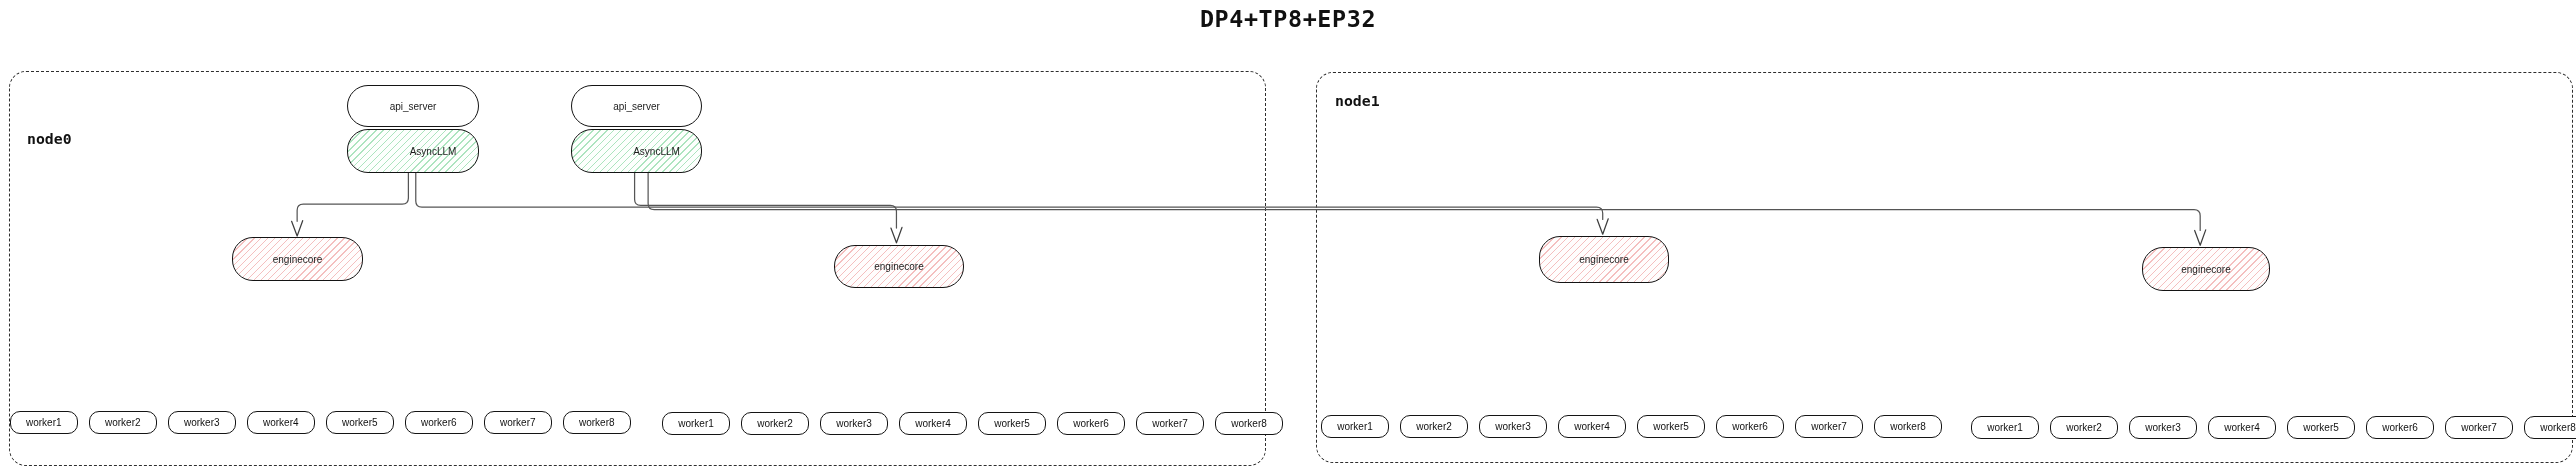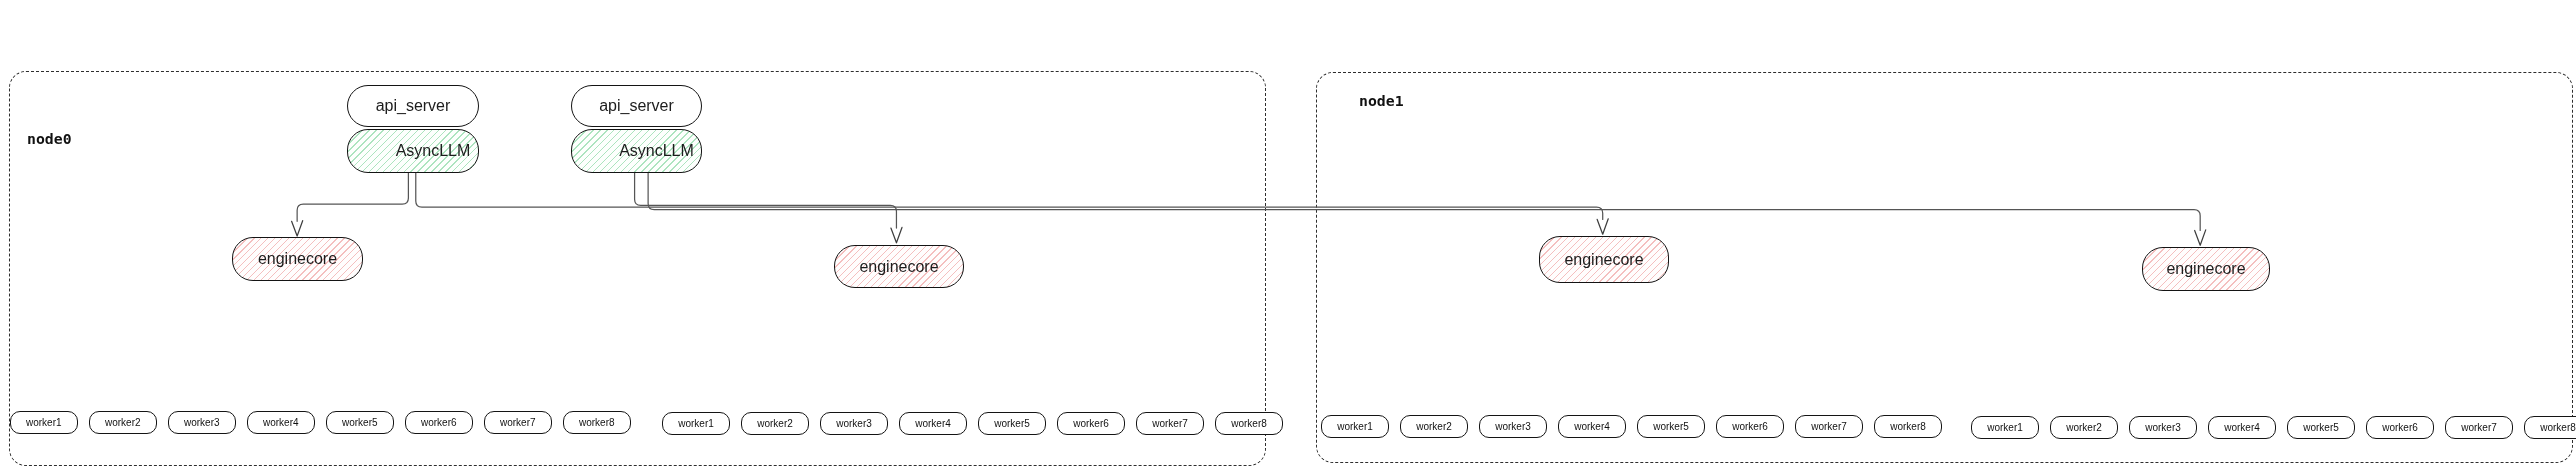--- a/index.html
+++ b/index.html
@@ -16,21 +16,21 @@
   .node-box {
     position:absolute; border:1.8px dashed #2e2e2e; border-radius:17px; background:transparent;
   }
   .node-label {
     position:absolute; font-family:"DejaVu Sans Mono", monospace;
     font-size:14.8px; font-weight:bold; color:#111;
   }
   .box {
     position:absolute; background:#ffffff; border:1.8px solid #141414; border-radius:21px;
     display:flex; align-items:center; justify-content:center;
-    font-size:16px; color:#1c1c1c;
+    font-size:10px; color:#1c1c1c;
   }
   .hatch-green {
     background-color:#fdfffd;
     background-image:repeating-linear-gradient(135deg,
       rgba(120,210,150,0.60) 0px, rgba(120,210,150,0.60) 1px,
       transparent 1px, transparent 4.9px);
     padding-left:40px;
   }
   .hatch-red {
     background-color:#fffdfd;
@@ -52,26 +52,27 @@
     pointer-events:none;
   }
   svg.connectors path { fill:none; stroke:#555; stroke-width:2; stroke-linecap:round; }
   svg.connectors path.arrowhead { stroke:#3d3d3d; stroke-linejoin:round; }
 </style>
 </head>
 <body>
 
 <div class="canvas">
 
+  <div class="title">DP4+TP8+EP32</div>
 
   <div class="node-box" style="left:8.6px; top:71px; width:1257px; height:395px;"></div>
   <div class="node-label" style="left:27px; top:91px;margin-top:39px;">node0</div>
 
   <div class="node-box" style="left:1316px; top:72px; width:1257px; height:391px;"></div>
-  <div class="node-label" style="left:1335px; top:92px;margin-left:24px;">node1</div>
+  <div class="node-label" style="left:1335px; top:92px;">node1</div>
 
   <svg class="connectors" viewBox="0 0 4188 763">
 
     <path d="M 663 281 V 322 Q 663 332 653 332 H 492 Q 482 332 482 342 V 360"></path>
     <path class="arrowhead" d="M 473 360 L 482 384 L 491 359"></path>
 
     <path d="M 675 281 V 327 Q 675 337 685 337 H 2596 Q 2606 337 2606 347 V 357"></path>
     <path class="arrowhead" d="M 2597 357 L 2606 381 L 2615 356"></path>
 
     <path d="M 1031 281 V 324 Q 1031 334 1041 334 H 1447 Q 1457 334 1457 344 V 371"></path>

